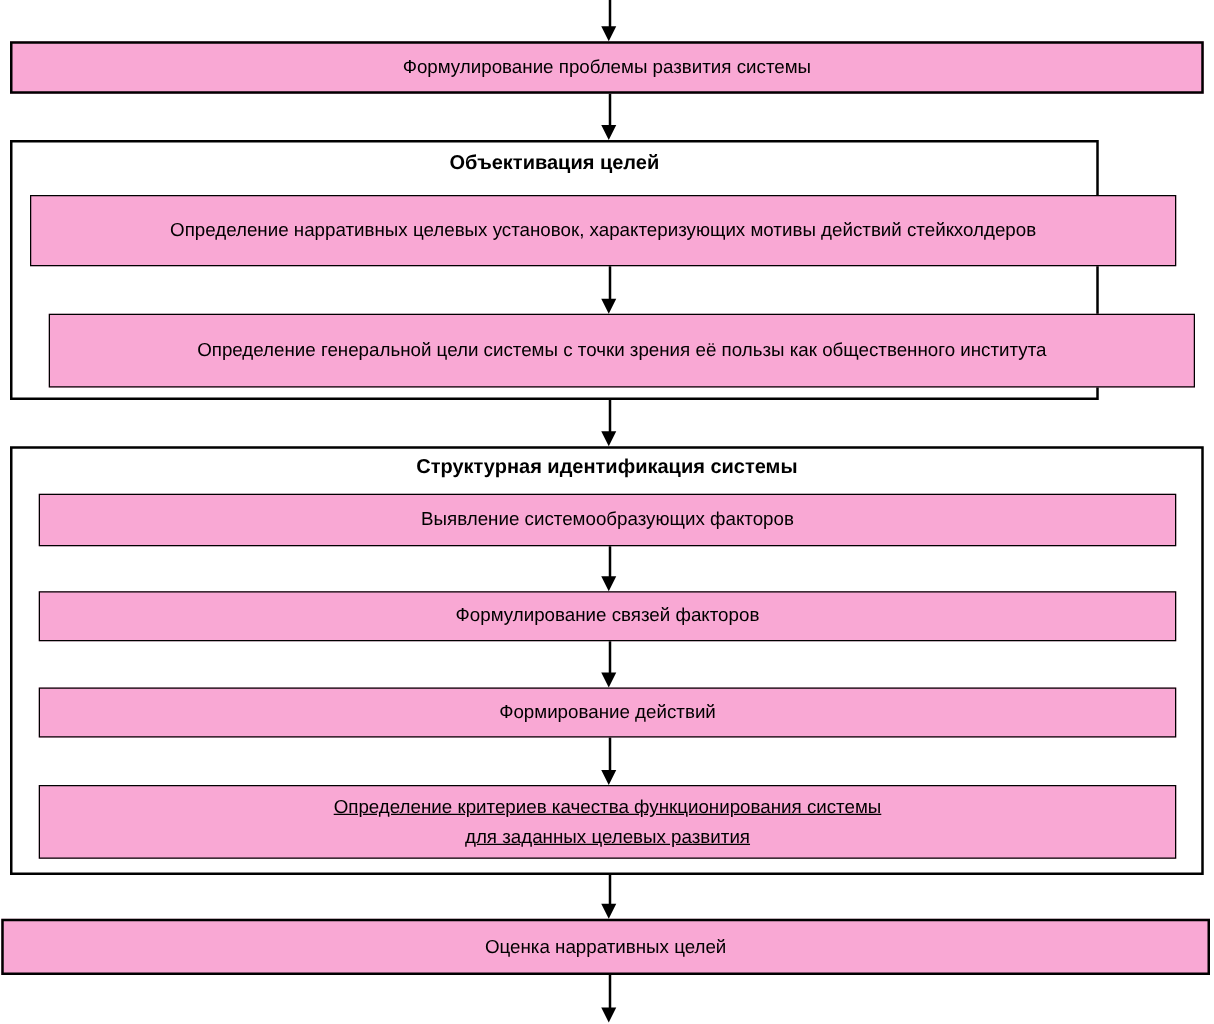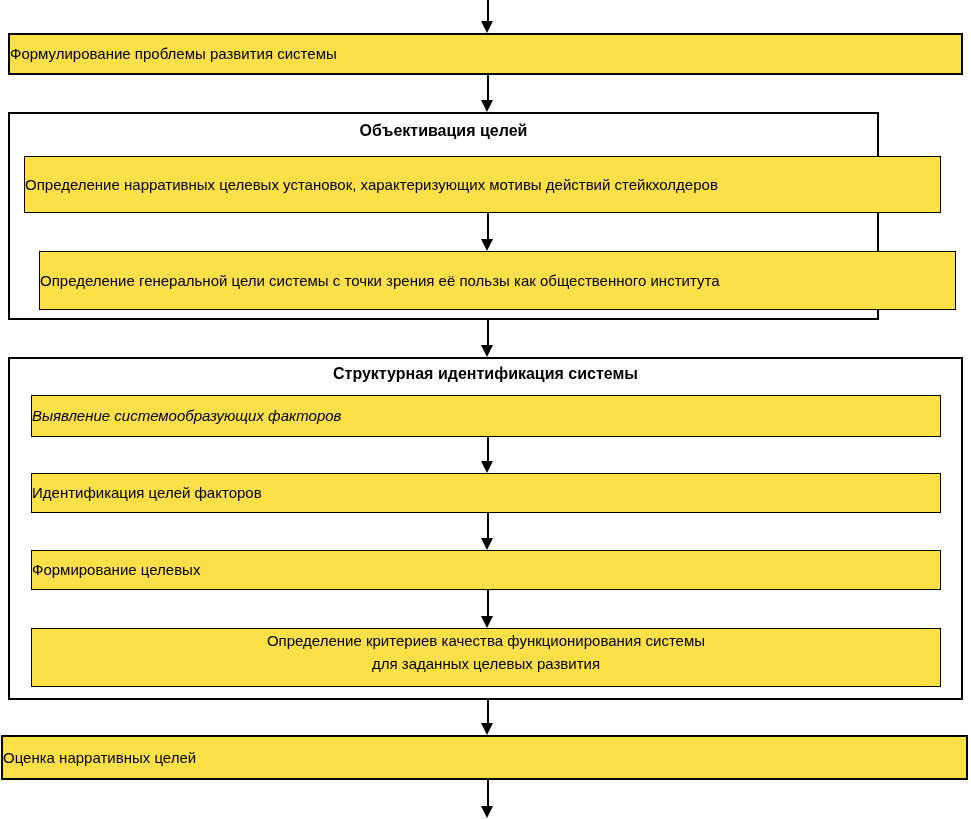--- a/index.html
+++ b/index.html
@@ -13,23 +13,24 @@
     height: 819px;
     background: #ffffff;
     color: #000000;
     font-family: "Liberation Sans", sans-serif;
     overflow: hidden;
   }
   .box {
     position: absolute;
     box-sizing: border-box;
     border: 2px solid #000000;
-    background: #fde047;
+    background: #f9a8d4;
     display: flex;
     align-items: center;
+    justify-content: center;
     text-align: center;
     font-size: 15px;
     line-height: 1.55;
     z-index: 1;
   }
   .inner {
     border-width: 1.5px;
   }
   .group {
     position: absolute;
@@ -84,27 +85,27 @@
   #group-objectivation { left: 8px; top: 112px; width: 871px; height: 208px; }
   #group-objectivation .group-title { top: 8px; }
   #node-narrative { left: 14px; top: 42px;  width: 917px; height: 57px; }
   #a3 { top: 213px; height: 38px; }
   #node-general-goal { left: 29px; top: 137px; width: 917px; height: 59px; }
 
   #a4 { top: 320px; height: 37px; }
 
   #group-structural { left: 8px; top: 357px; width: 955px; height: 343px; padding-left: 48px; }
   #group-structural .group-title { top: 6px; }
-  #node-factors   { left: 21px; top: 36px;  width: 910px; height: 42px; font-style: italic; }
+  #node-factors   { left: 21px; top: 36px;  width: 910px; height: 42px; }
   #a5 { top: 437px; height: 36px; }
   #node-links     { left: 21px; top: 114px; width: 910px; height: 40px; }
   #a6 { top: 513px; height: 37px; }
   #node-hierarchy { left: 21px; top: 191px; width: 910px; height: 40px; }
   #a7 { top: 590px; height: 38px; }
-  #node-criteria  { left: 21px; top: 269px; width: 910px; height: 59px; }
+  #node-criteria  { left: 21px; top: 269px; width: 910px; height: 59px; text-decoration: underline; }
 
   #a8 { top: 700px; height: 35px; }
   #node-assessment { left: 1px; top: 735px; width: 967px; height: 45px; }
   #a9 { top: 780px; height: 38px; }
 </style>
 </head>
 <body>
 
 <div id="canvas">
 
@@ -128,24 +129,24 @@
 
   <div class="arrow" id="a3"></div>
   <div class="arrow" id="a4"></div>
 
   <div class="group" id="group-structural">
     <div class="group-title">Структурная идентификация системы</div>
     <div class="box inner" id="node-factors">
       <span>Выявление системообразующих факторов</span>
     </div>
     <div class="box inner" id="node-links">
-      <span>Идентификация целей факторов</span>
+      <span>Формулирование связей факторов</span>
     </div>
     <div class="box inner" id="node-hierarchy">
-      <span>Формирование целевых</span>
+      <span>Формирование действий</span>
     </div>
     <div class="box inner col" id="node-criteria">
       <span>Определение критериев качества функционирования системы</span>
       <span>для заданных целевых развития</span>
     </div>
   </div>
 
   <div class="arrow" id="a5"></div>
   <div class="arrow" id="a6"></div>
   <div class="arrow" id="a7"></div>

